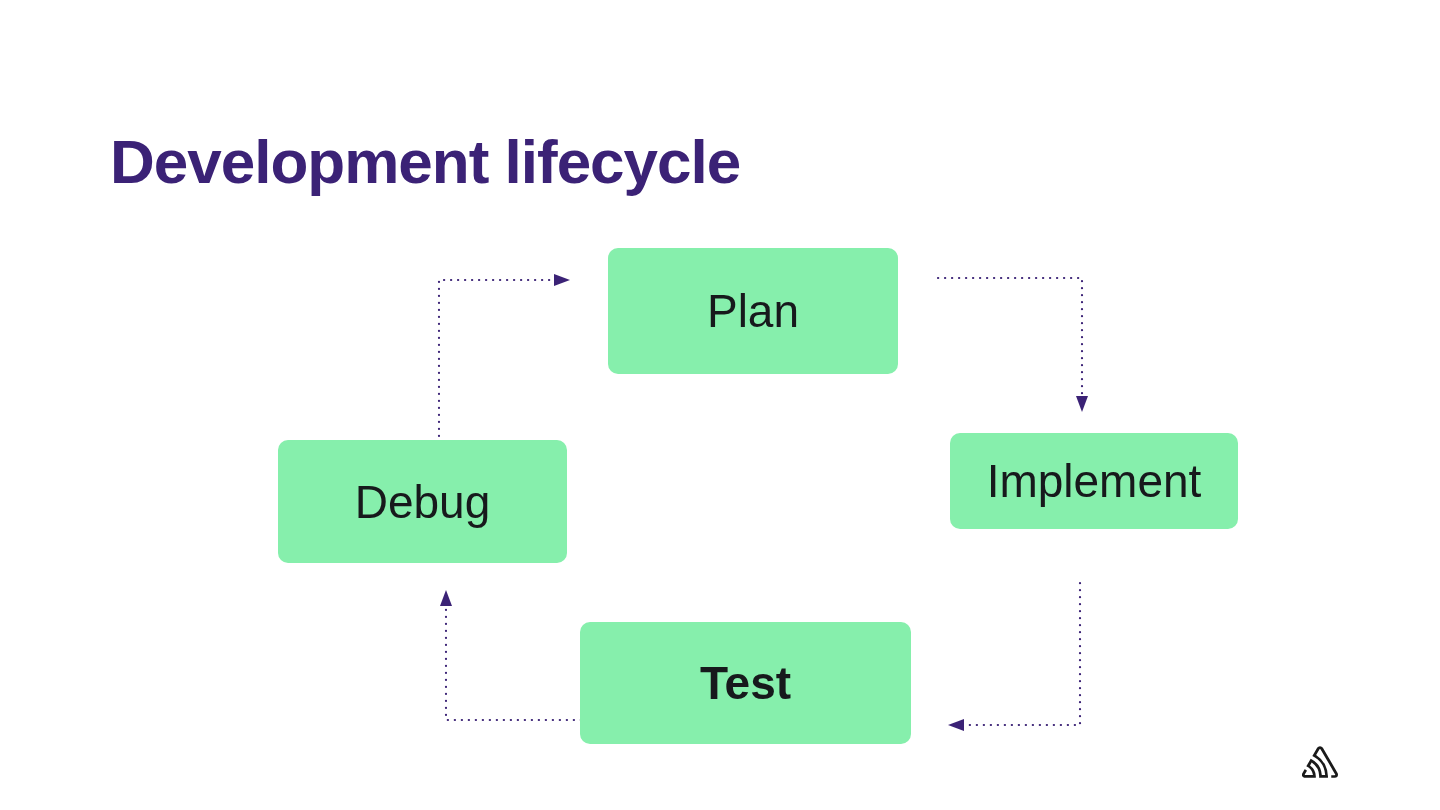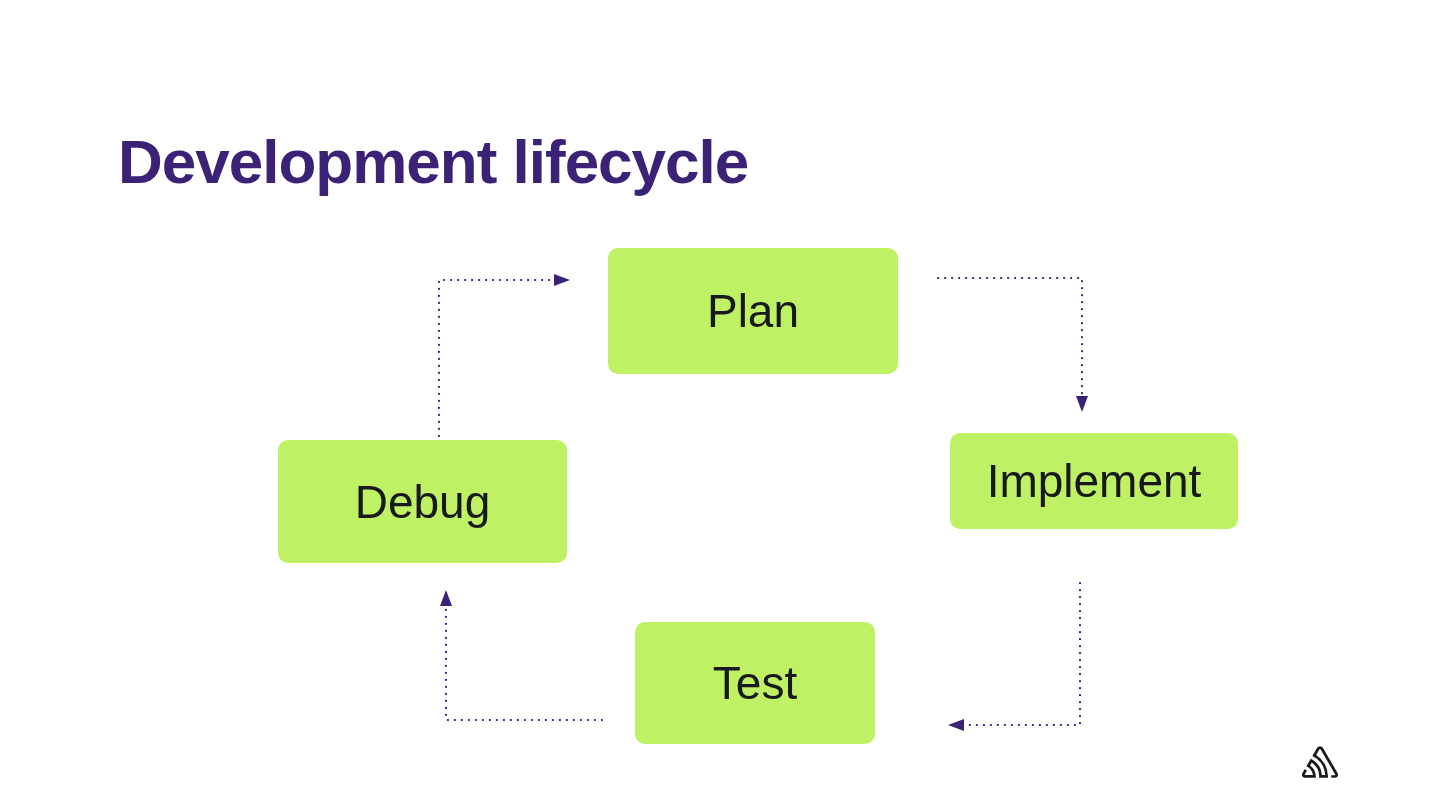--- a/index.html
+++ b/index.html
@@ -13,37 +13,36 @@
     font-family: "Liberation Sans", sans-serif;
   }
   .slide-title {
     position: absolute;
     left: 110px;
     top: 126px;
     font-size: 62px;
     font-weight: 800;
     letter-spacing: -1px;
     color: #3b2276;
-    margin-left: 8px;
   }
   .node {
     position: absolute;
-    background: #bef264;
+    background: #86efac;
     border-radius: 10px;
     display: flex;
     align-items: center;
     justify-content: center;
     font-size: 46px;
     font-weight: 400;
     color: #17191c;
   }
   .node-plan      { left: 608px; top: 248px; width: 290px; height: 126px; }
   .node-implement { left: 950px; top: 433px; width: 288px; height: 96px; }
   .node-debug     { left: 278px; top: 440px; width: 289px; height: 123px; }
-  .node-test      { left: 635px; top: 622px; width: 240px; height: 122px; }
+  .node-test      { left: 580px; top: 622px; width: 331px; height: 122px; font-weight: bold; }
   .connector-layer {
     position: absolute;
     left: 0; top: 0;
     width: 1440px;
     height: 810px;
     pointer-events: none;
   }
   .connector-layer path {
     fill: none;
     stroke: #3b2276;

